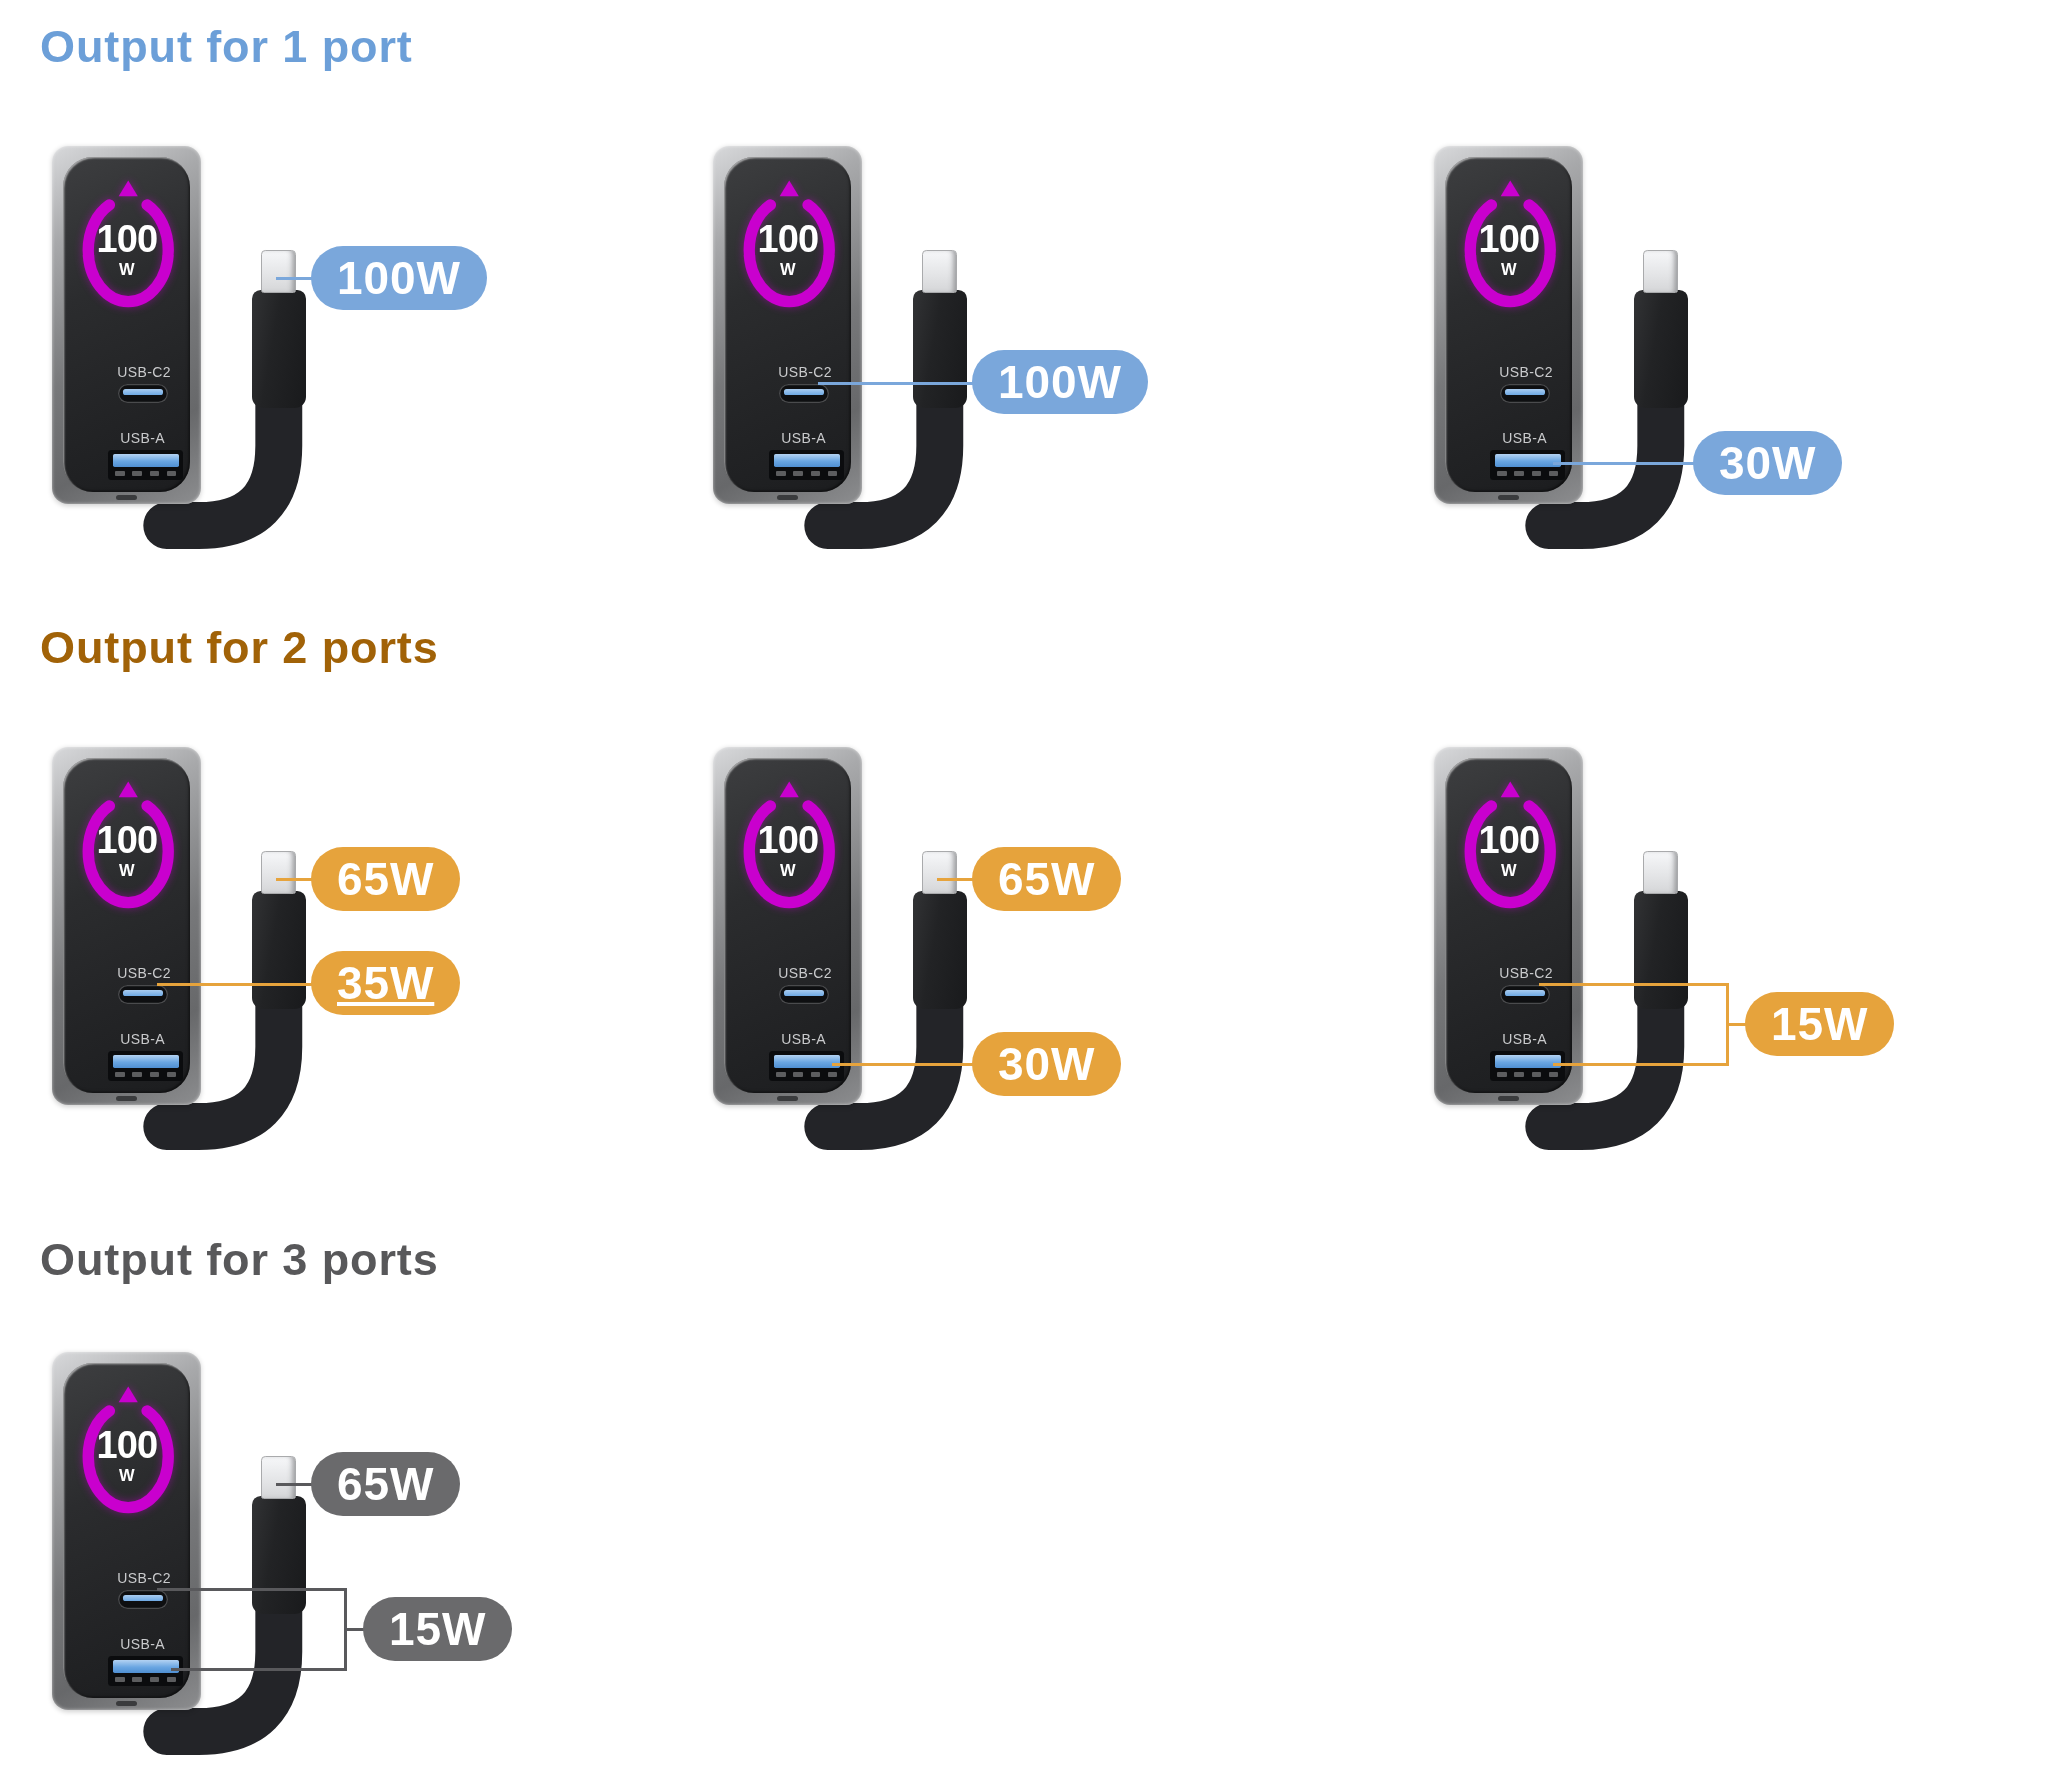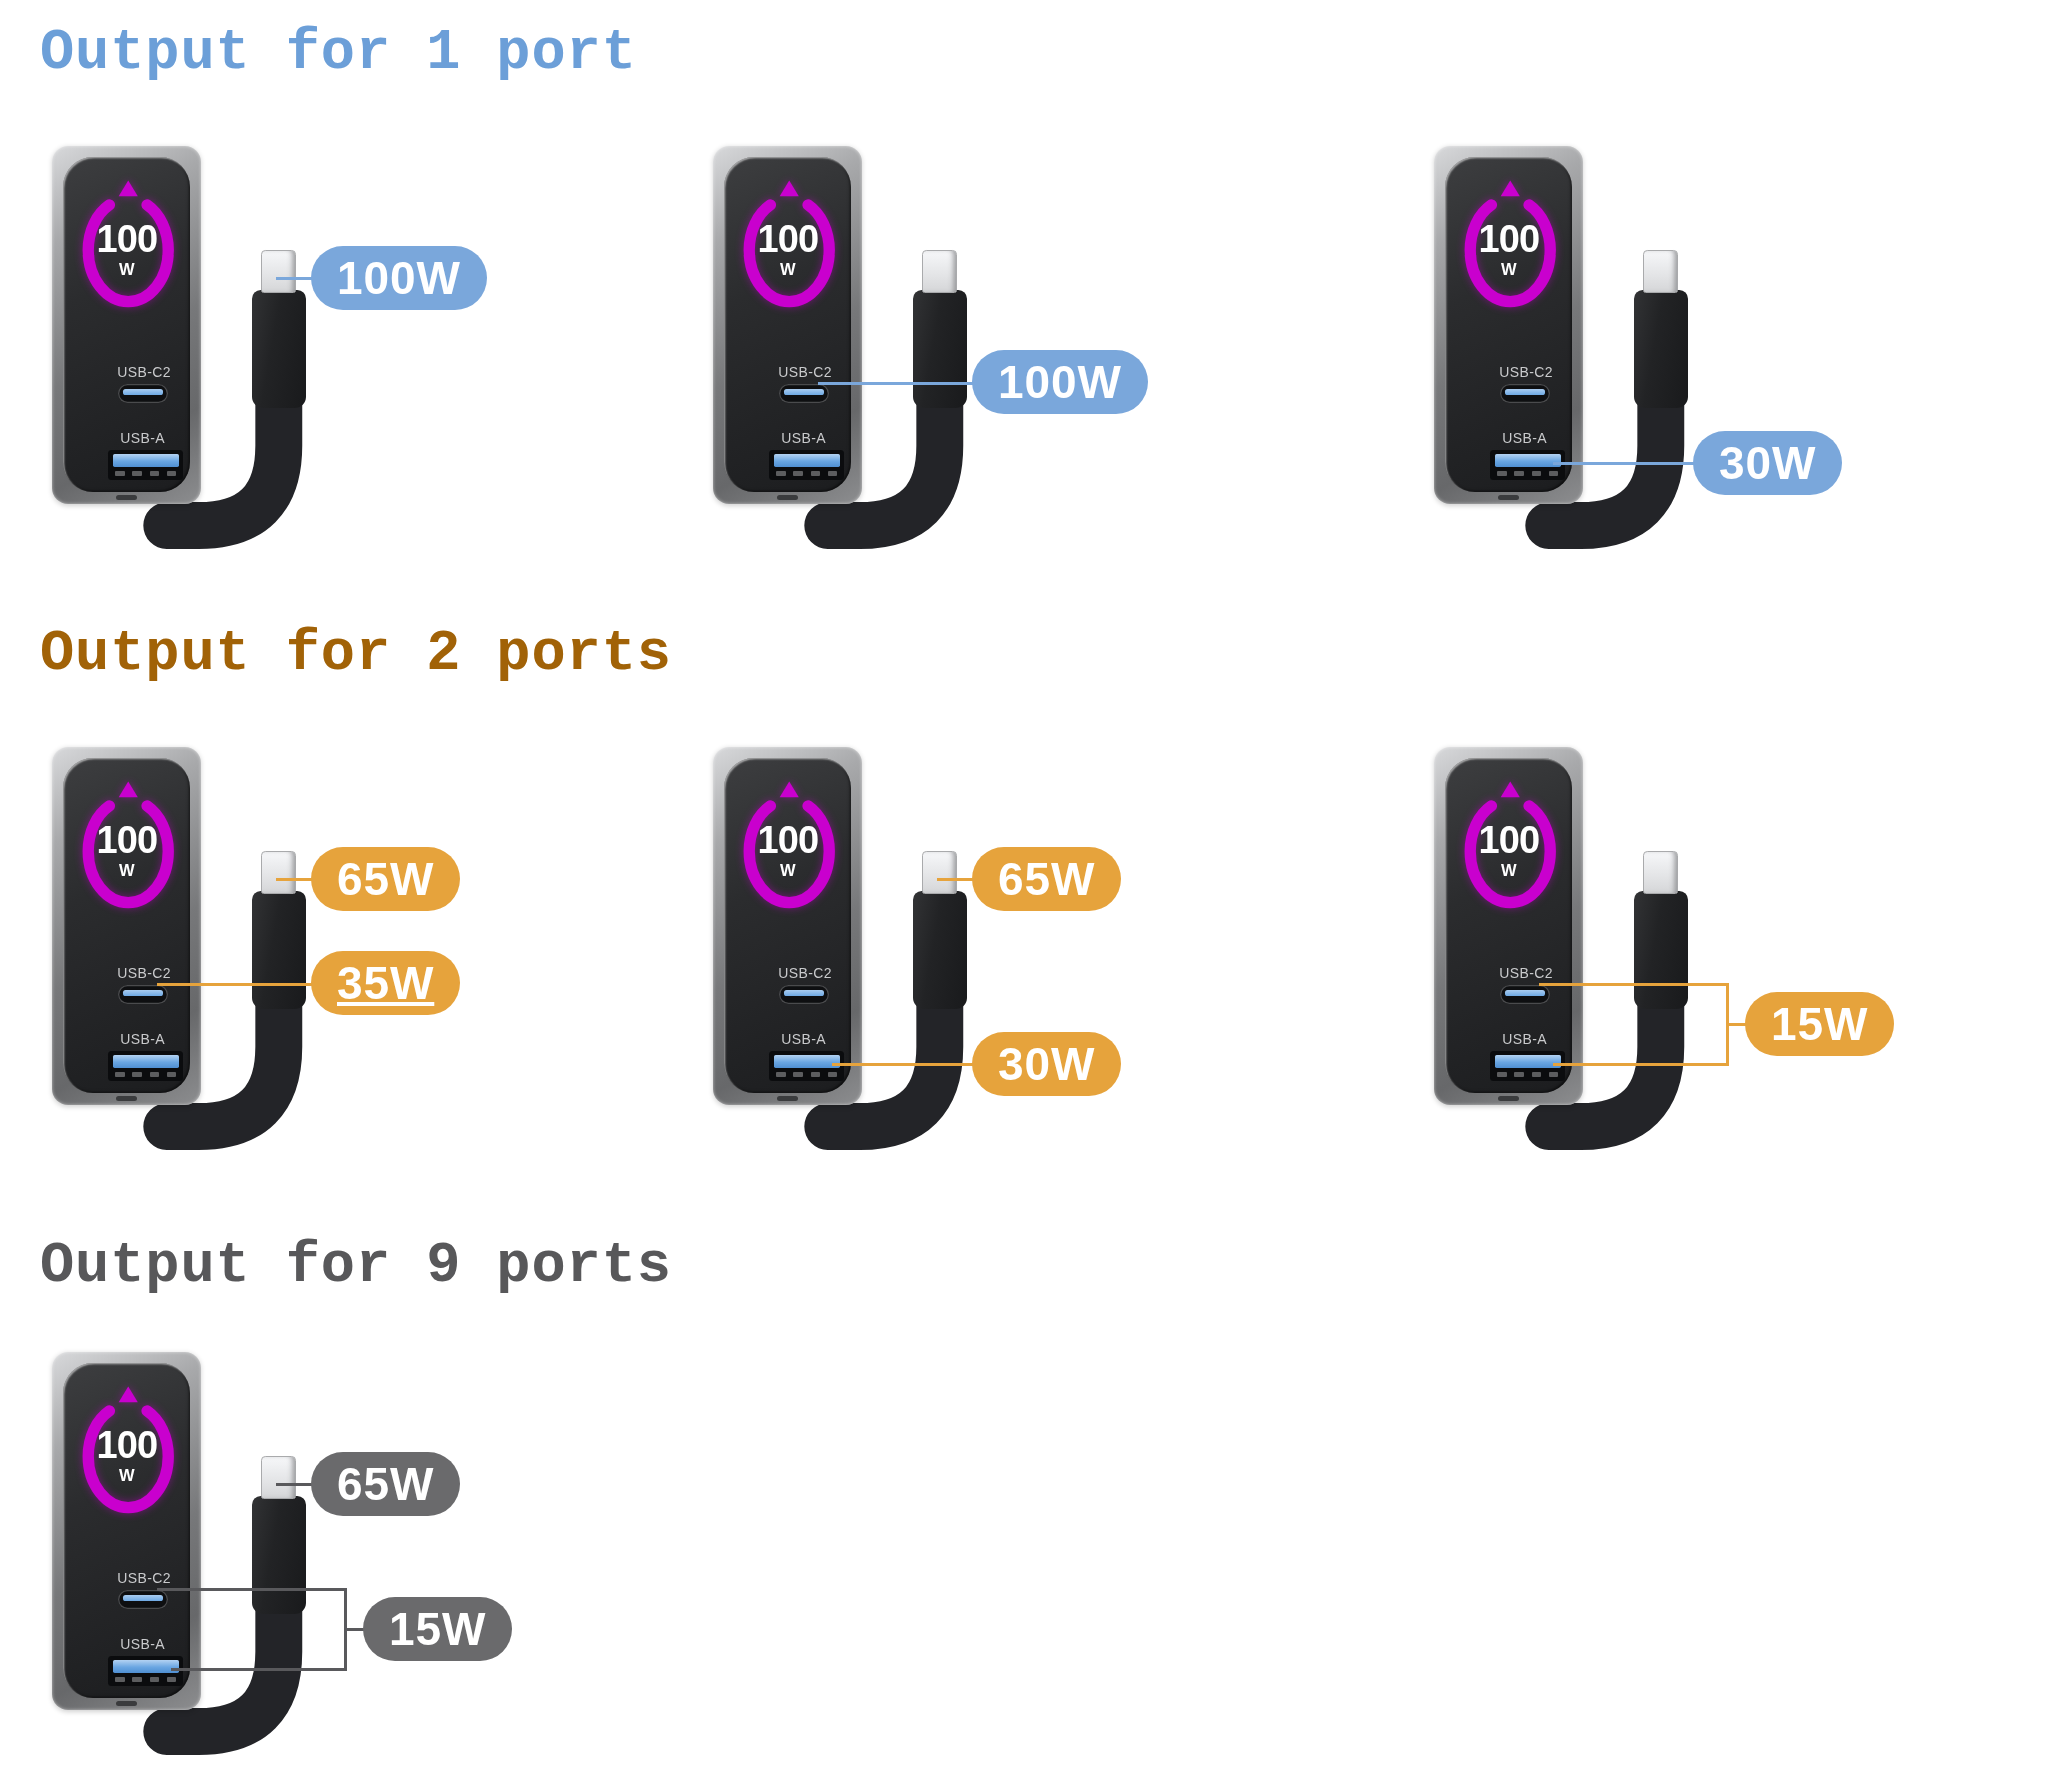--- a/index.html
+++ b/index.html
@@ -1,19 +1,19 @@
 <!DOCTYPE html>
 <html style="font-size:14px"><head>
 <meta charset="utf-8">
 <style>
   html,body{margin:0;padding:0;background:#ffffff;}
   body{width:2058px;height:1792px;position:relative;font-family:"Liberation Sans","DejaVu Sans",sans-serif;overflow:hidden;}
 
   
-  .sec-title{position:absolute;left:40px;font-size:57px;font-weight:bold;letter-spacing:0.9px;white-space:nowrap;font-family:Liberation Mono, monospace;}
+  .sec-title{position:absolute;left:40px;font-size:45px;font-weight:bold;letter-spacing:0.9px;white-space:nowrap;}
   #title-1{top:21px;color:#6C9FD8;}
   #title-2{top:622px;color:#a16207;}
   #title-3{top:1234px;color:#58585A;}
 
   
   .device-slot{position:absolute;width:504px;height:469px;}
   #slot-0-0{left:52px;top:146px;}
   #slot-0-1{left:713px;top:146px;}
   #slot-0-2{left:1434px;top:146px;}
   #slot-1-0{left:52px;top:747px;}
@@ -65,21 +65,21 @@
   .callout-vline{position:absolute;width:2.6px;background:var(--line);}
   .pill{position:absolute;height:64px;border-radius:32px;background:var(--badge);
     color:#ffffff;font-size:46px;font-weight:bold;display:flex;align-items:center;
     padding:0 26px;transform:translateY(-50%);letter-spacing:0.9px;white-space:nowrap;}
 </style>
 </head>
 <body>
 
 <div class="sec-title" id="title-1">Output for 1 port</div>
 <div class="sec-title" id="title-2">Output for 2 ports</div>
-<div class="sec-title" id="title-3">Output for 9 ports</div>
+<div class="sec-title" id="title-3">Output for 3 ports</div>
 
 <div class="device-slot s0" id="slot-0-0">
 
   <svg class="ribbon-svg" width="365" height="469" viewBox="0 0 420 540">
     <path d="M 261 292 L 261 345 Q 261 437 169 437 L 132 437" fill="none" stroke="#232428" stroke-width="54" stroke-linecap="round"></path>
   </svg>
 
   <div class="device">
     <div class="face">
       <svg class="ring-svg" width="127" height="174" viewBox="0 0 146 200">

